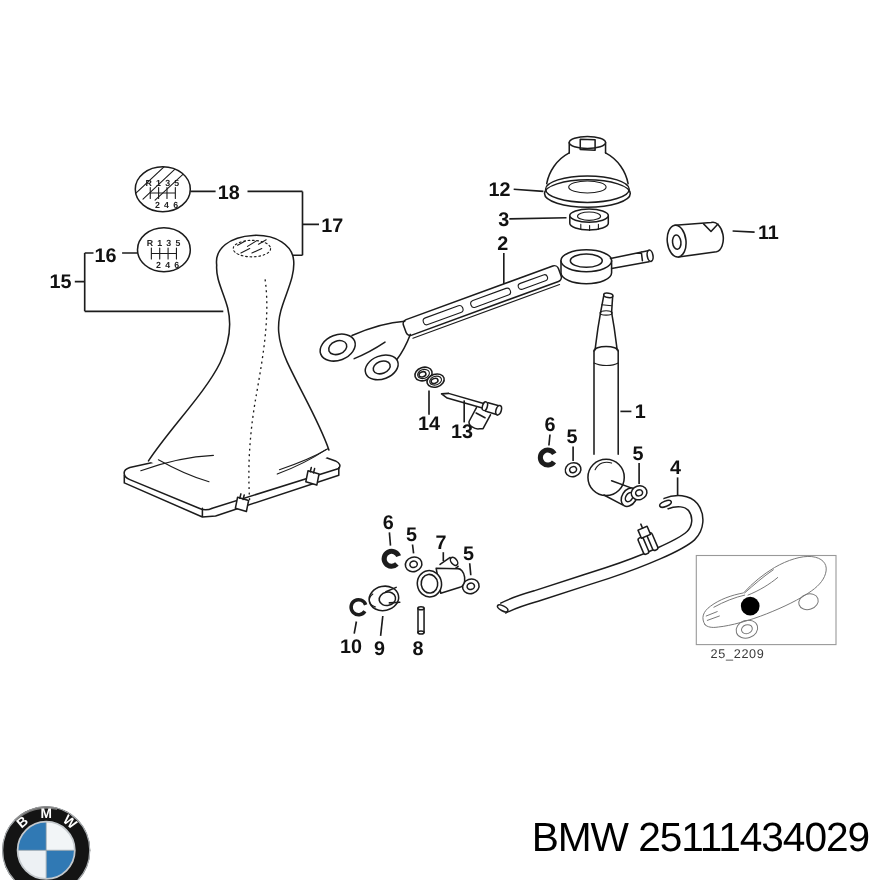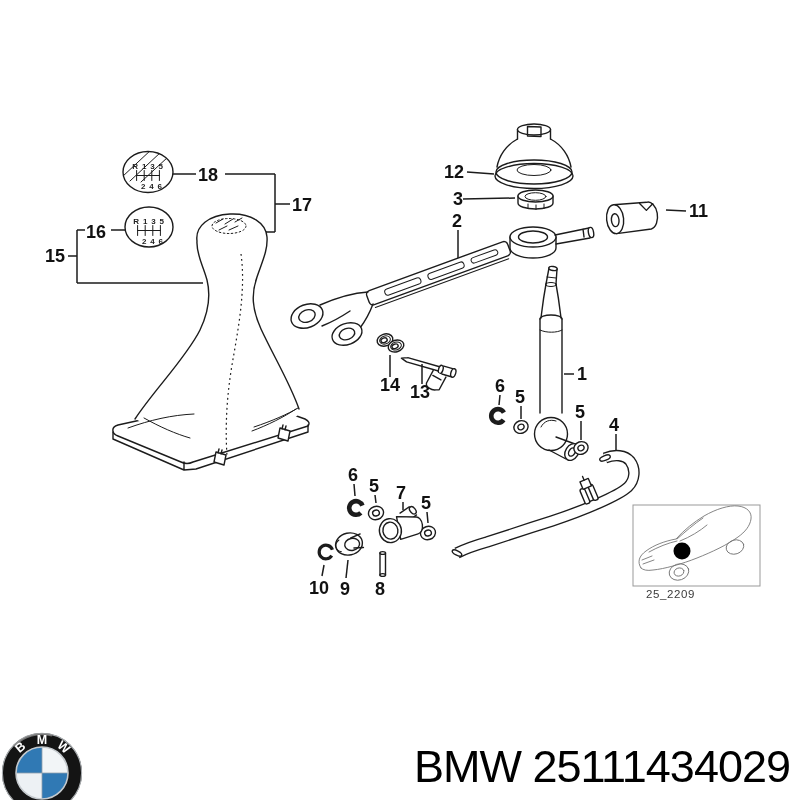--- a/index.html
+++ b/index.html
@@ -13,21 +13,21 @@
   .lbl{font:700 18px "Liberation Sans","DejaVu Sans",sans-serif;fill:#111;}
   .pat{font:700 8px "Liberation Sans","DejaVu Sans",sans-serif;fill:#222;letter-spacing:0.8px;}
   .clip{stroke:#1c1c1c;stroke-width:4.6;fill:none;stroke-linecap:butt;}
   .ring10{stroke:#1c1c1c;stroke-width:3.2;fill:none;stroke-linecap:butt;}
   .tubeO{stroke:#1c1c1c;stroke-width:11.5;fill:none;stroke-linecap:butt;stroke-linejoin:round;}
   .tubeI{stroke:#ffffff;stroke-width:8.8;fill:none;stroke-linecap:butt;stroke-linejoin:round;}
   .sketch{stroke:#777;stroke-width:0.9;fill:none;stroke-linecap:round;stroke-linejoin:round;}
   .stitch{stroke:#1c1c1c;stroke-width:1.2;fill:none;stroke-dasharray:1.8 3.2;}
   .code{font:400 11.5px "Liberation Sans","DejaVu Sans",sans-serif;fill:#3a3a3a;letter-spacing:0.6px;}
   .logoltr{font:700 12.5px "Liberation Sans","DejaVu Sans",sans-serif;fill:#fff;text-anchor:middle;}
-  #partnum{position:absolute;top:741px;right:10px;font-size:45px;font-weight:400;
+  #partnum{position:absolute;top:741px;right:10px;font-size:37px;font-weight:400;
            letter-spacing:-1px;color:#000;white-space:nowrap;}
 </style>
 </head>
 <body>
 
 <svg width="800" height="800" viewBox="0 0 800 800">
   <defs>
     <clipPath id="clip18">
         <ellipse cx="148" cy="172" rx="25" ry="20.5"></ellipse>
       </clipPath>

